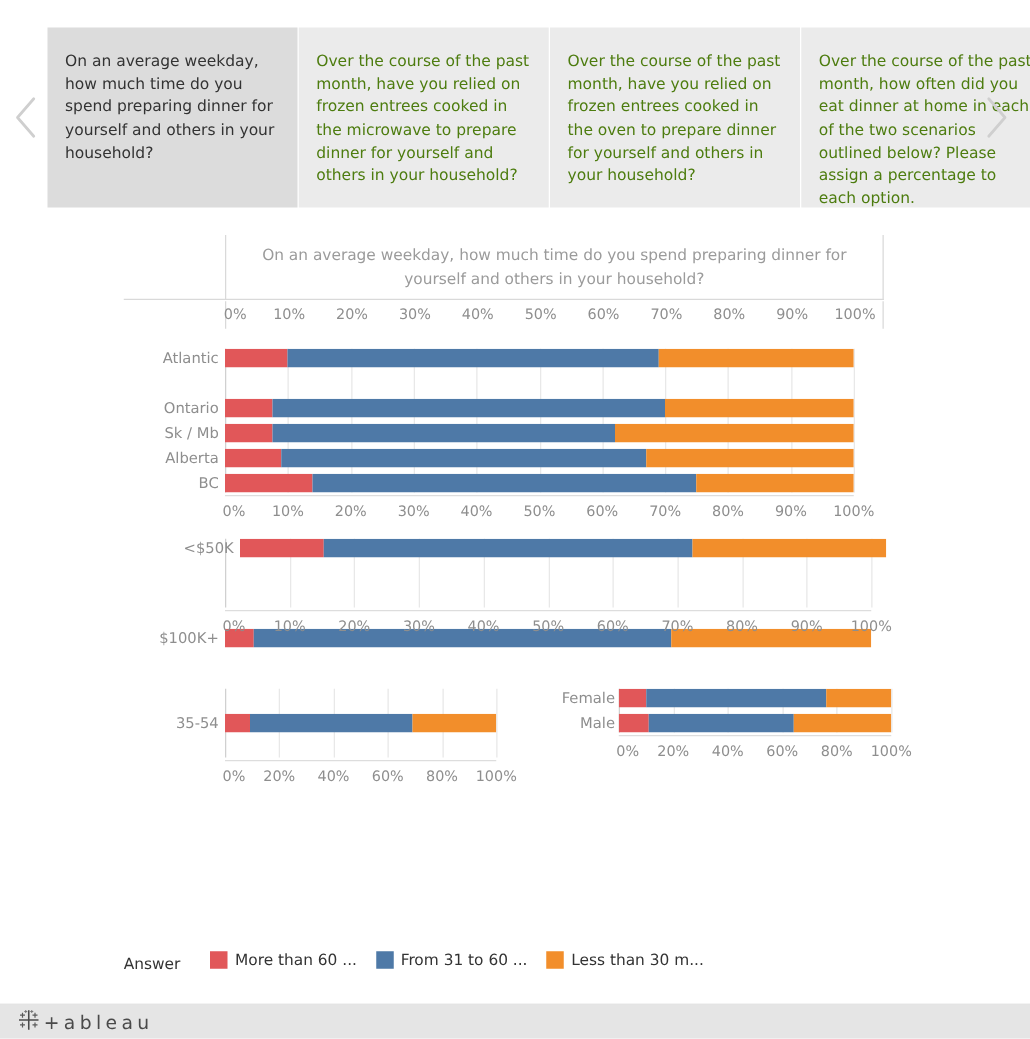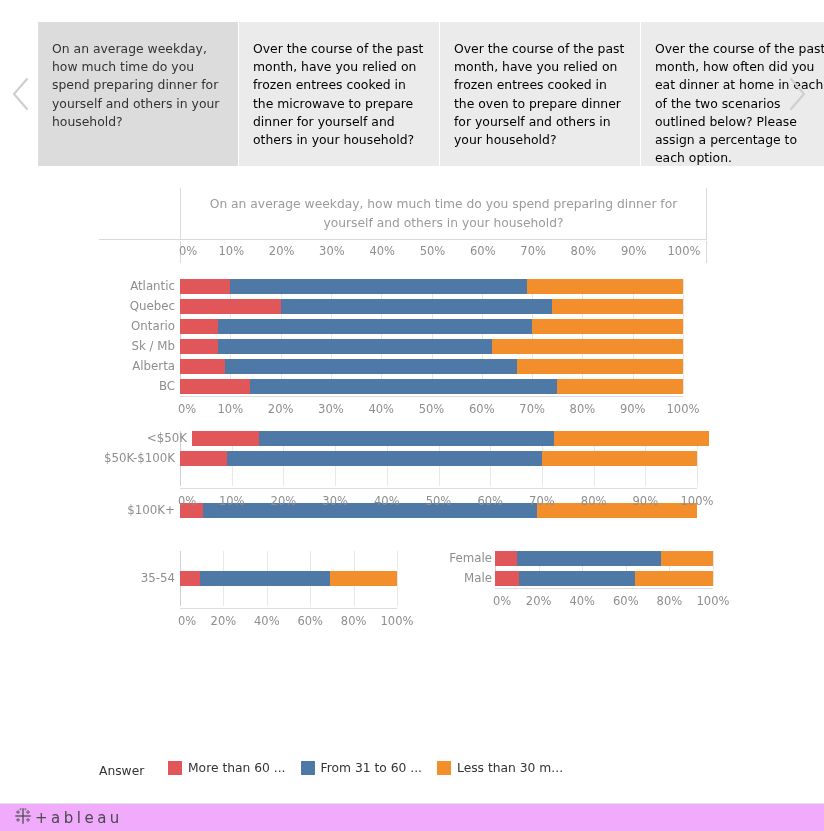--- a/index.html
+++ b/index.html
@@ -28,21 +28,21 @@
   #arrow-right { right: 8px; }
 
   #card-track {
     position: absolute; left: 38px; top: 0;
     width: 786px; height: 144px;
     display: flex;
   }
   .qcard {
     width: 200px; height: 144px; flex: 0 0 200px;
     background: #ebebeb;
-    color: #000000;
+    color: #4d7c0f;
     font-size: 12.4px;
     line-height: 18.2px;
     padding: 18px 14px 10px 14px;
     margin-right: 1px;
     overflow: hidden;
     cursor: pointer;
   }
   .qcard.selected {
     background: #dcdcdc;
     color: #333333;
@@ -116,21 +116,21 @@
     font-size: 12.3px; color: #333333;
   }
   #legend-items { position: absolute; left: 168px; top: 6px; display: flex; }
   .legend-item { display: flex; align-items: center; margin-right: 15px; }
   .legend-swatch { width: 14px; height: 14px; margin-right: 6px; flex: 0 0 14px; }
   .legend-label { font-size: 12.3px; color: #333333; white-space: nowrap; }
 
   
   #footer {
     position: absolute; left: 0; top: 803px; width: 824px; height: 28px;
-    background: #f0abfc; border-top: 1px solid #e4e4e4;
+    background: #e5e5e5; border-top: 1px solid #e4e4e4;
     display: flex; align-items: center;
   }
   #tableau-logo {
     margin-left: 14px; display: flex; align-items: center;
     cursor: pointer;
   }
   #tableau-wordmark {
     font-size: 15px; letter-spacing: 3.5px; color: #4a4a4a;
     margin-left: 3px; font-family: "DejaVu Sans", sans-serif;
   }
@@ -199,28 +199,20 @@
       <div class="gridline" style="left: 632.7px; top: 113px; height: 115px;"></div>
       <div class="gridline" style="left: 683px; top: 113px; height: 115px;"></div>
       <div class="bar-row" style="top: 113px; height: 15px;">
         <div class="row-label" style="right: 649px; top: 2px;">Atlantic</div>
         <div class="bar-track" style="left: 180px; width: 503px;">
           <div class="seg" style="width: 50.3px; background: rgb(225, 87, 89);"></div>
           <div class="seg" style="width: 296.77px; background: rgb(78, 121, 167);"></div>
           <div class="seg" style="width: 155.93px; background: rgb(242, 142, 43);"></div>
         </div>
       </div>
-      <div class="bar-row" style="top: 133px; height: 15px;">
-        <div class="row-label" style="right: 649px; top: 2px;">Quebec</div>
-        <div class="bar-track" style="left: 180px; width: 503px;">
-          <div class="seg" style="width: 100.6px; background: rgb(225, 87, 89);"></div>
-          <div class="seg" style="width: 271.62px; background: rgb(78, 121, 167);"></div>
-          <div class="seg" style="width: 130.78px; background: rgb(242, 142, 43);"></div>
-        </div>
-      </div>
       <div class="bar-row" style="top: 153px; height: 15px;">
         <div class="row-label" style="right: 649px; top: 2px;">Ontario</div>
         <div class="bar-track" style="left: 180px; width: 503px;">
           <div class="seg" style="width: 37.725px; background: rgb(225, 87, 89);"></div>
           <div class="seg" style="width: 314.375px; background: rgb(78, 121, 167);"></div>
           <div class="seg" style="width: 150.9px; background: rgb(242, 142, 43);"></div>
         </div>
       </div>
       <div class="bar-row" style="top: 193px; height: 15px;">
         <div class="row-label" style="right: 649px; top: 2px;">Alberta</div>
@@ -271,28 +263,20 @@
       <div class="gridline" style="left: 490.2px; top: 265px; height: 55px;"></div>
       <div class="gridline" style="left: 541.9px; top: 265px; height: 55px;"></div>
       <div class="gridline" style="left: 593.6px; top: 265px; height: 55px;"></div>
       <div class="gridline" style="left: 645.3px; top: 265px; height: 55px;"></div>
       <div class="gridline" style="left: 697px; top: 265px; height: 55px;"></div>
       <div class="bar-row" style="top: 265px; height: 15px; margin-left: 12px;">
         <div class="row-label" style="right: 649px; top: 2px;">&lt;$50K</div>
         <div class="bar-track" style="left: 180px; width: 517px;">
           <div class="seg" style="width: 67.21px; background: rgb(225, 87, 89);"></div>
           <div class="seg" style="width: 294.69px; background: rgb(78, 121, 167);"></div>
-          <div class="seg" style="width: 155.1px; background: rgb(242, 142, 43);"></div>
-        </div>
-      </div>
-      <div class="bar-row" style="top: 285px; height: 15px;">
-        <div class="row-label" style="right: 649px; top: 2px;">$50K-$100K</div>
-        <div class="bar-track" style="left: 180px; width: 517px;">
-          <div class="seg" style="width: 46.53px; background: rgb(225, 87, 89);"></div>
-          <div class="seg" style="width: 315.37px; background: rgb(78, 121, 167);"></div>
           <div class="seg" style="width: 155.1px; background: rgb(242, 142, 43);"></div>
         </div>
       </div>
       <div class="bar-row" style="top: 305px; height: 15px; margin-top: 32px;">
         <div class="row-label" style="right: 649px; top: 2px;">$100K+</div>
         <div class="bar-track" style="left: 180px; width: 517px;">
           <div class="seg" style="width: 23.265px; background: rgb(225, 87, 89);"></div>
           <div class="seg" style="width: 333.465px; background: rgb(78, 121, 167);"></div>
           <div class="seg" style="width: 160.27px; background: rgb(242, 142, 43);"></div>
         </div>

